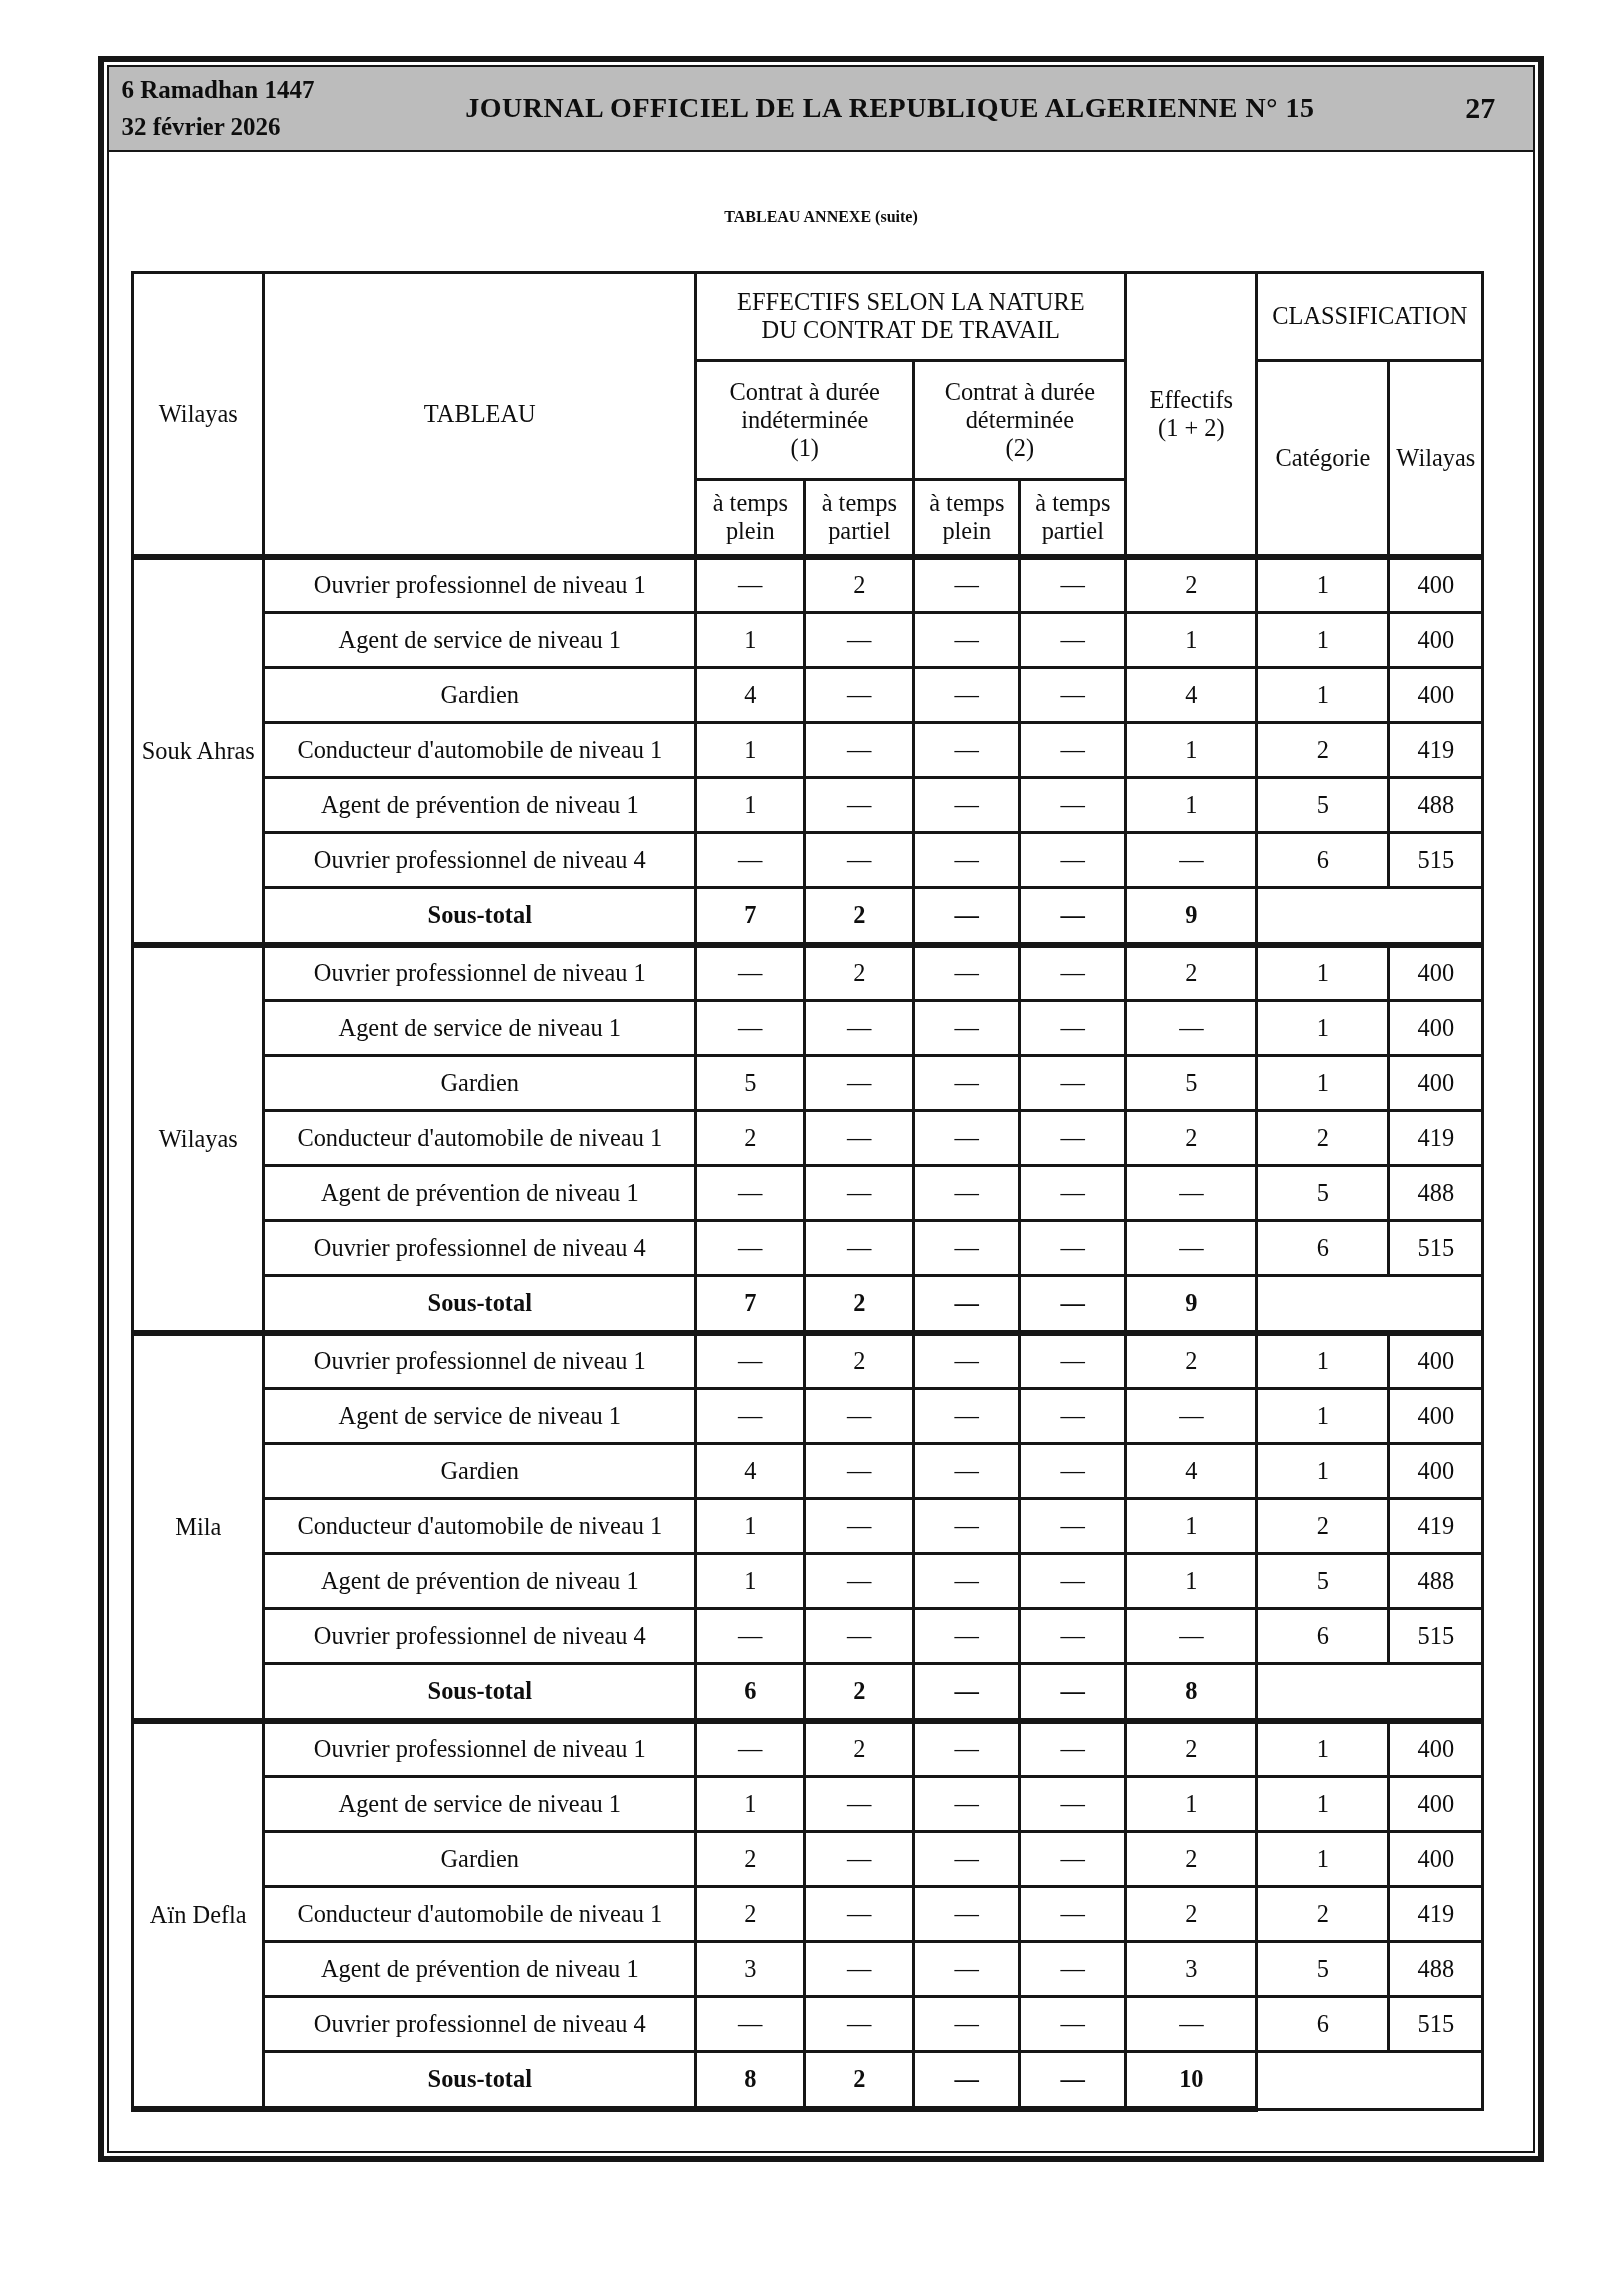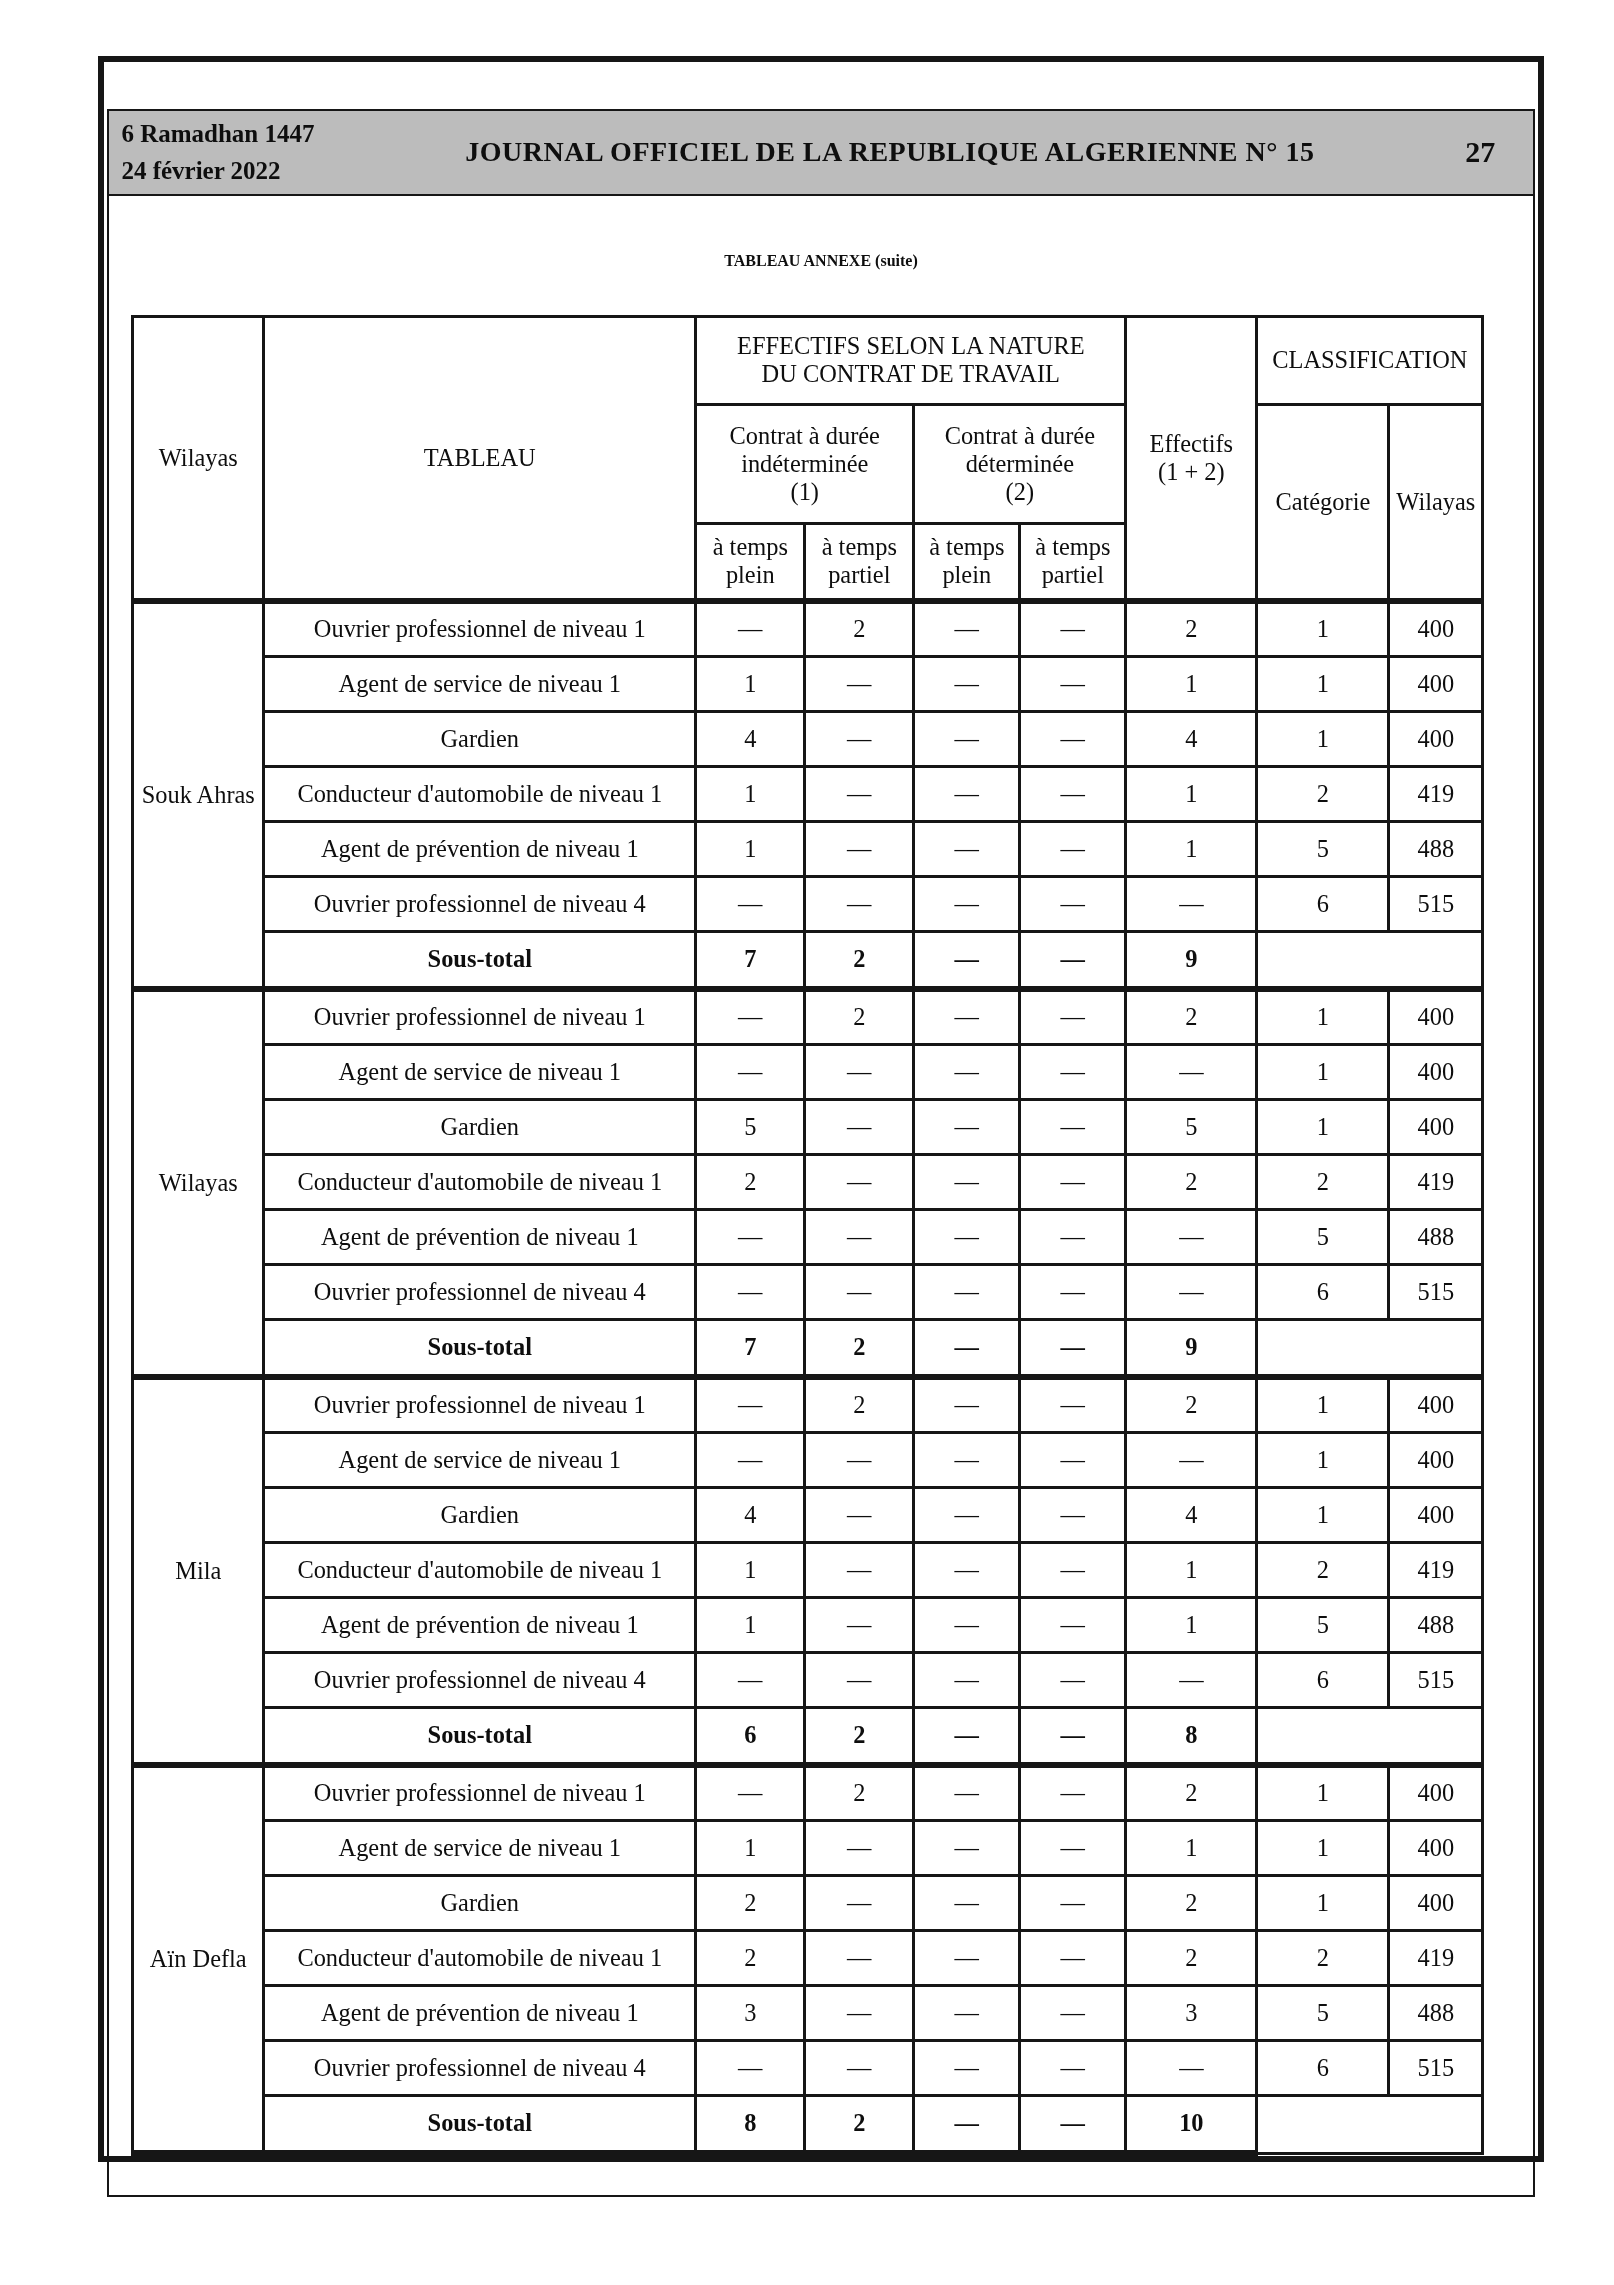--- a/index.html
+++ b/index.html
@@ -6,21 +6,21 @@
   html,body { background:#ffffff; }
   body {
     width:1615px; height:2285px; position:relative;
     font-family:"Liberation Serif","DejaVu Serif",serif; color:#0e0e0e;
   }
   .frame-outer {
     position:absolute; left:98px; top:56px; width:1446px; height:2106px;
     border:6.3px solid #161616; padding:2.7px; background:#fff;
   }
   .frame-inner {
-    width:100%; height:100%; border:2.7px solid #161616; overflow:hidden;margin-top:44px;
+    width:100%; height:100%; border:2.7px solid #161616; overflow:hidden;
   }
   .header-band {
     height:85px; background:#bcbcbc; border-bottom:2.7px solid #161616;
     display:flex; align-items:center; padding:0 23.5px 0 12.7px;
   }
   .band-dates { font-weight:bold; font-size:25px; line-height:1.5; white-space:nowrap; }
   .band-title { flex:1; text-align:center; font-weight:bold; font-size:28px; letter-spacing:0.5px; }
   .band-page { font-weight:bold; font-size:30px; padding-right:14.5px; }
   .doc-title { text-align:center; font-weight:bold; font-size:16px; margin-top:56px; }
 
@@ -45,21 +45,21 @@
 </style>
 </head>
 <body>
 
 <div class="frame-outer">
   <div class="frame-inner">
 
     <div class="header-band">
       <div class="band-dates">
         <div>6 Ramadhan 1447</div>
-        <div>24 février 2022</div>
+        <div>32 février 2026</div>
       </div>
       <div class="band-title">JOURNAL OFFICIEL DE LA REPUBLIQUE ALGERIENNE N° 15</div>
       <div class="band-page">27</div>
     </div>
 
     <div class="doc-title">TABLEAU ANNEXE (suite)</div>
 
     <table class="main">
       <colgroup>
         <col style="width:131px">

